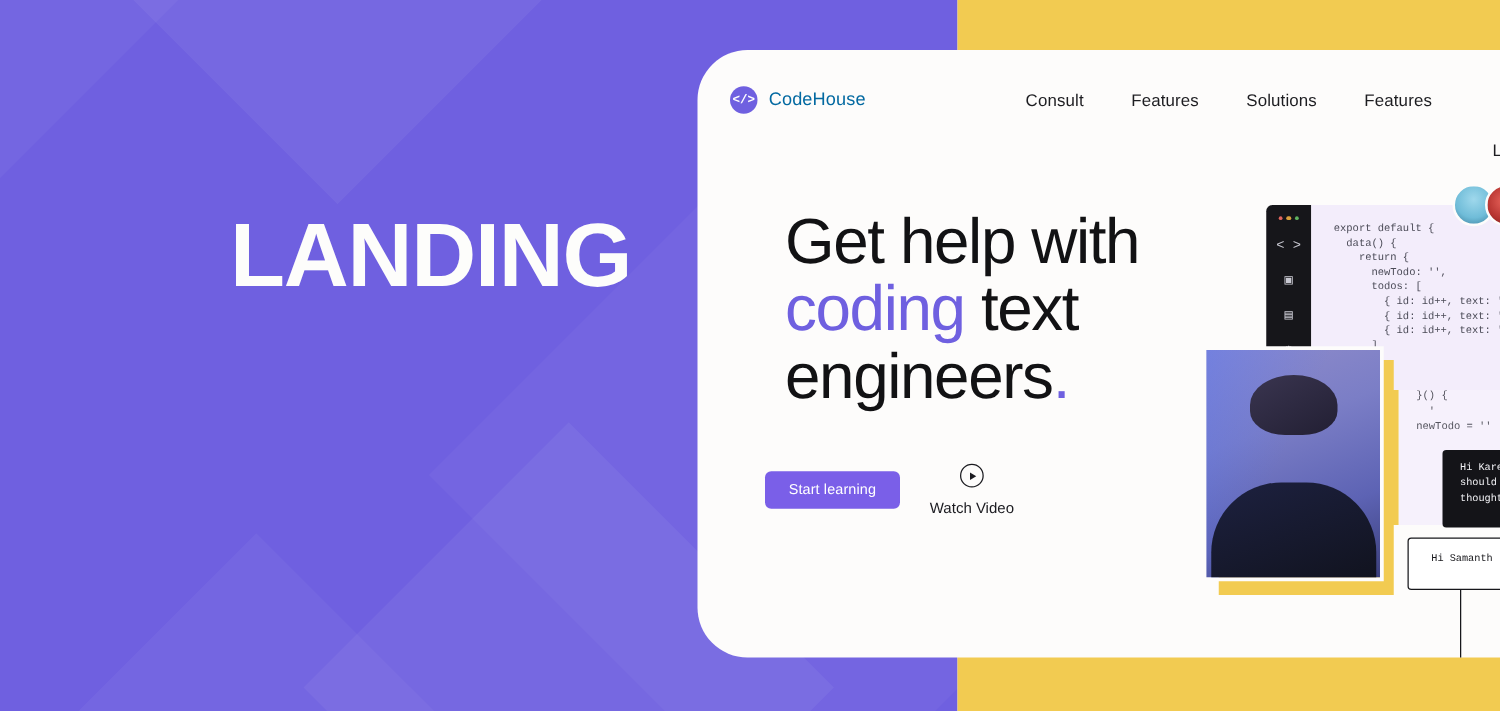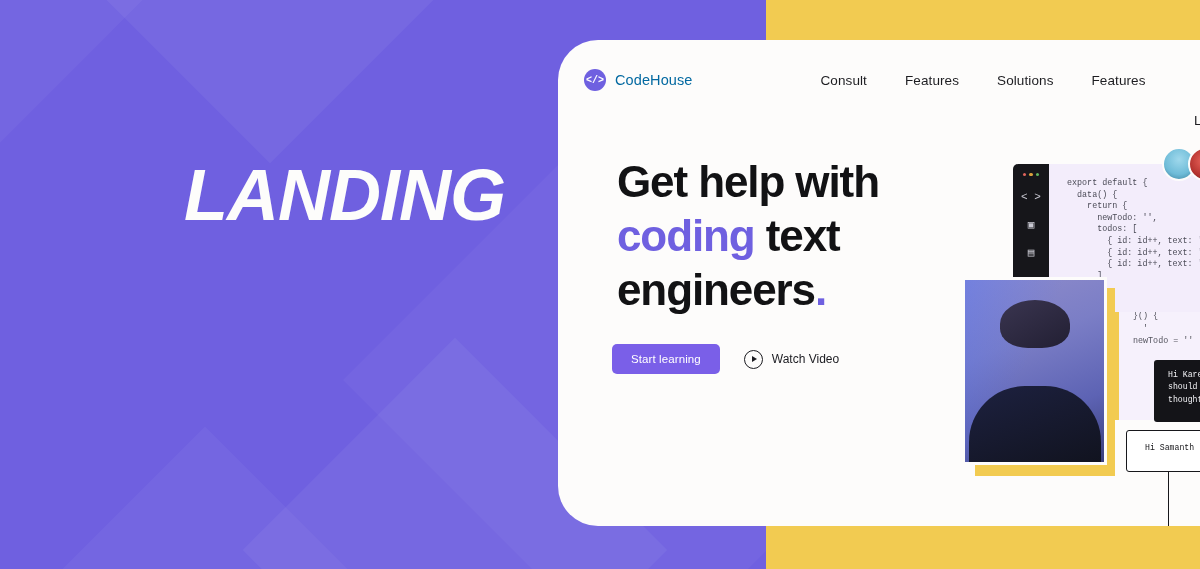--- a/index.html
+++ b/index.html
@@ -16,21 +16,21 @@
 
   
   .diamond{position:absolute;background:rgba(255,255,255,0.055);transform:rotate(45deg);}
   .d1{left:105px;top:-235px;width:330px;height:330px;}
   .d2{left:-130px;top:-120px;width:230px;height:230px;background:rgba(255,255,255,0.04);}
   .d3{left:305px;top:400px;width:300px;height:300px;}
   .d4{left:100px;top:470px;width:210px;height:210px;background:rgba(255,255,255,0.04);}
   .d5{left:430px;top:170px;width:420px;height:420px;background:rgba(255,255,255,0.035);}
 
   
-  .left-copy{position:absolute;left:184px;top:156px;width:400px;z-index:5;font-style:italic;}
+  .left-copy{position:absolute;left:184px;top:166px;width:400px;z-index:5;}
   .left-copy .ln{
     color:#fdfdfb;font-weight:700;font-size:72px;line-height:79px;
     letter-spacing:-1px;white-space:nowrap;
   }
 
   
   .card{
     position:absolute;left:558px;top:40px;width:900px;height:486px;
     background:#fdfcfb;border-radius:40px;overflow:hidden;z-index:10;
   }
@@ -44,34 +44,34 @@
     color:#fff;font-size:10px;font-weight:700;font-family:"Liberation Mono", monospace;
   }
   .brand-name{font-size:14.5px;color:#0369a1;letter-spacing:.1px;}
   .nav-links{display:flex;align-items:center;gap:38px;margin-left:128px;}
   .nav-links span{font-size:13.5px;color:#1d1d21;letter-spacing:.1px;}
   .nav-login{position:absolute;left:636px;top:73px;font-size:13.5px;color:#1d1d21;}
 
   
   .hero{position:absolute;left:54px;top:110px;width:330px;}
   .hero h1{
-    margin:5px;font-size:44px;line-height:54px;font-weight:700;
+    margin:16px;font-size:51px;line-height:54px;font-weight:400;
     color:#121214;letter-spacing:-1.1px;
   }
   .hero h1 .accent{color:#6f60e0;}
   .hero p{
     margin:36px 0 0 0;font-size:11.5px;line-height:17.5px;color:#3c3c44;width:232px;
   }
-  .cta-row{display:flex;align-items:center;gap:24px;margin-top:27px;}
+  .cta-row{display:flex;align-items:center;gap:24px;margin-top:43px;}
   .btn-primary{
     background:#7a5fe8;color:#fff;border:0;border-radius:5px;
     padding:9px 19px;font-size:11.5px;font-family:"Liberation Sans",sans-serif;
     cursor:pointer;letter-spacing:.1px;
   }
-  .watch{display:flex;align-items:center;gap:9px;cursor:pointer;}
+  .watch{display:flex;align-items:center;gap:9px;cursor:pointer;flex-direction:column;}
   .play{
     width:17px;height:17px;border-radius:50%;border:1.4px solid #1b1b20;
     display:flex;align-items:center;justify-content:center;
   }
   .play::after{
     content:"";width:0;height:0;border-left:5px solid #1b1b20;
     border-top:3.4px solid transparent;border-bottom:3.4px solid transparent;margin-left:1.5px;
   }
   .watch-label{font-size:12px;color:#1b1b20;}
 

